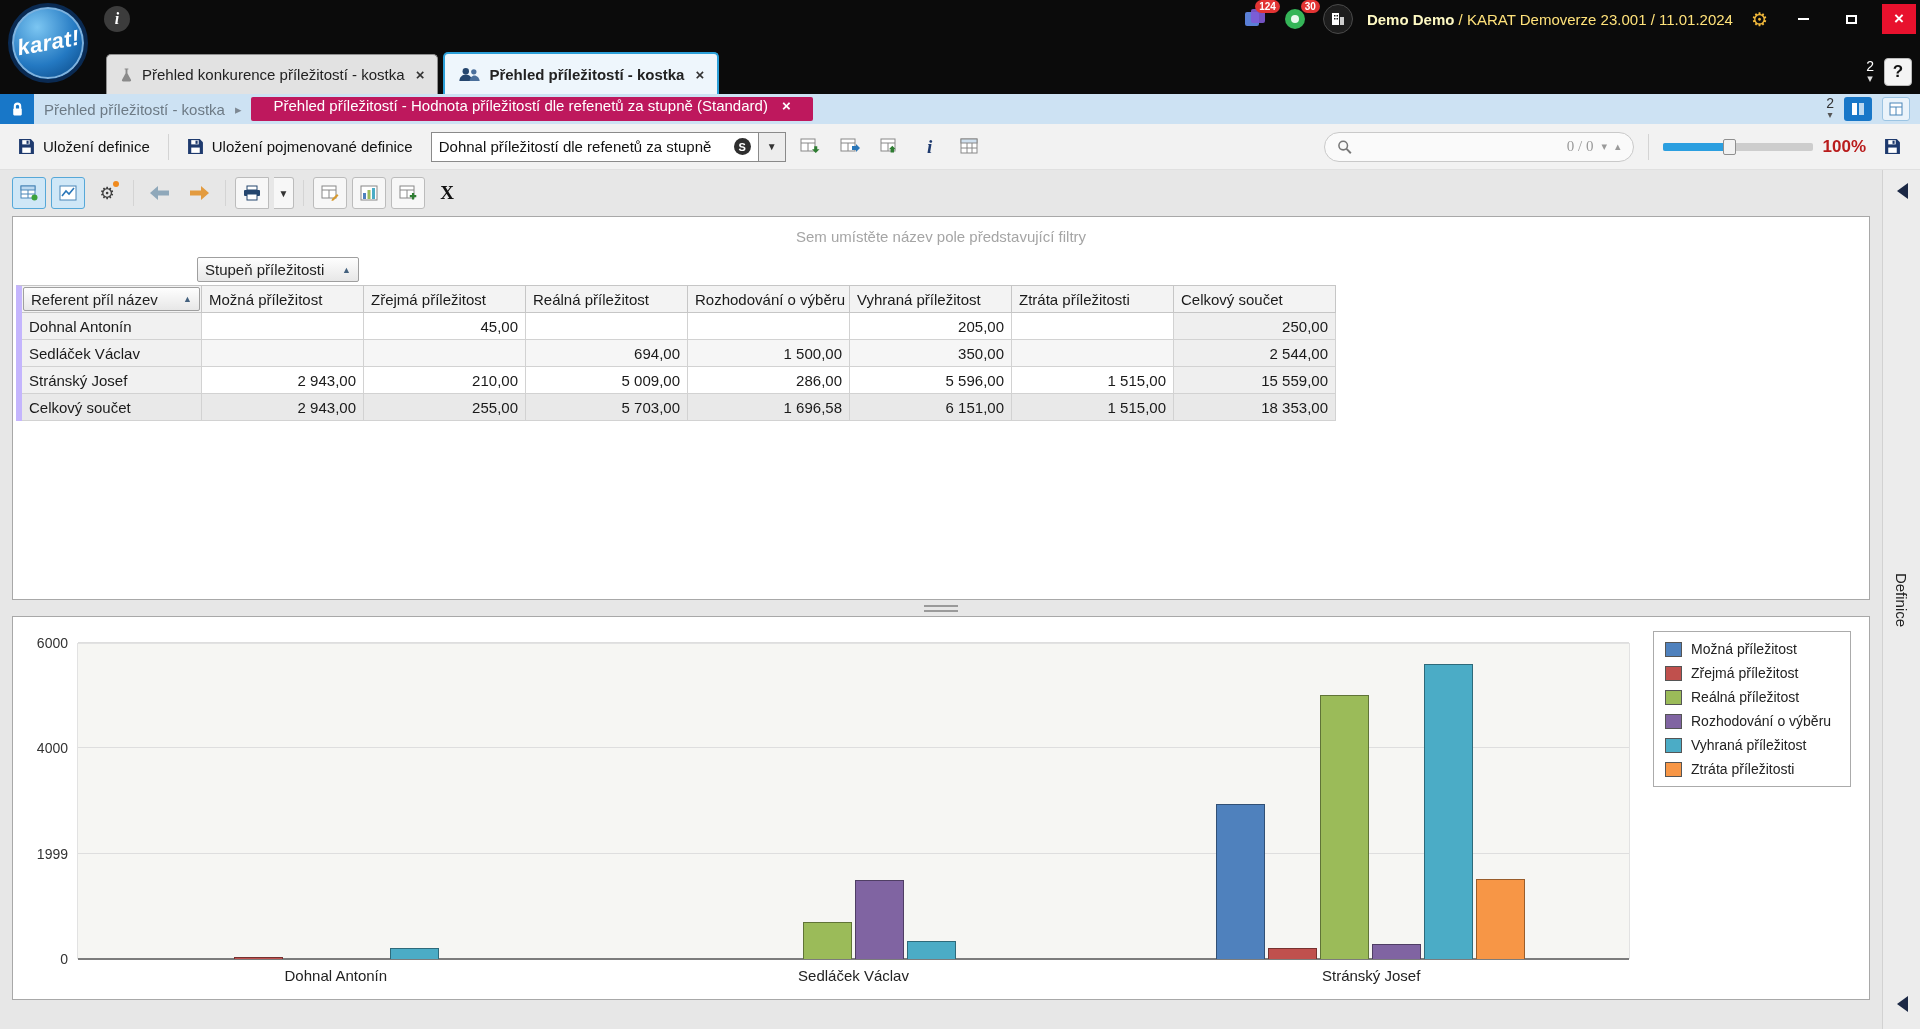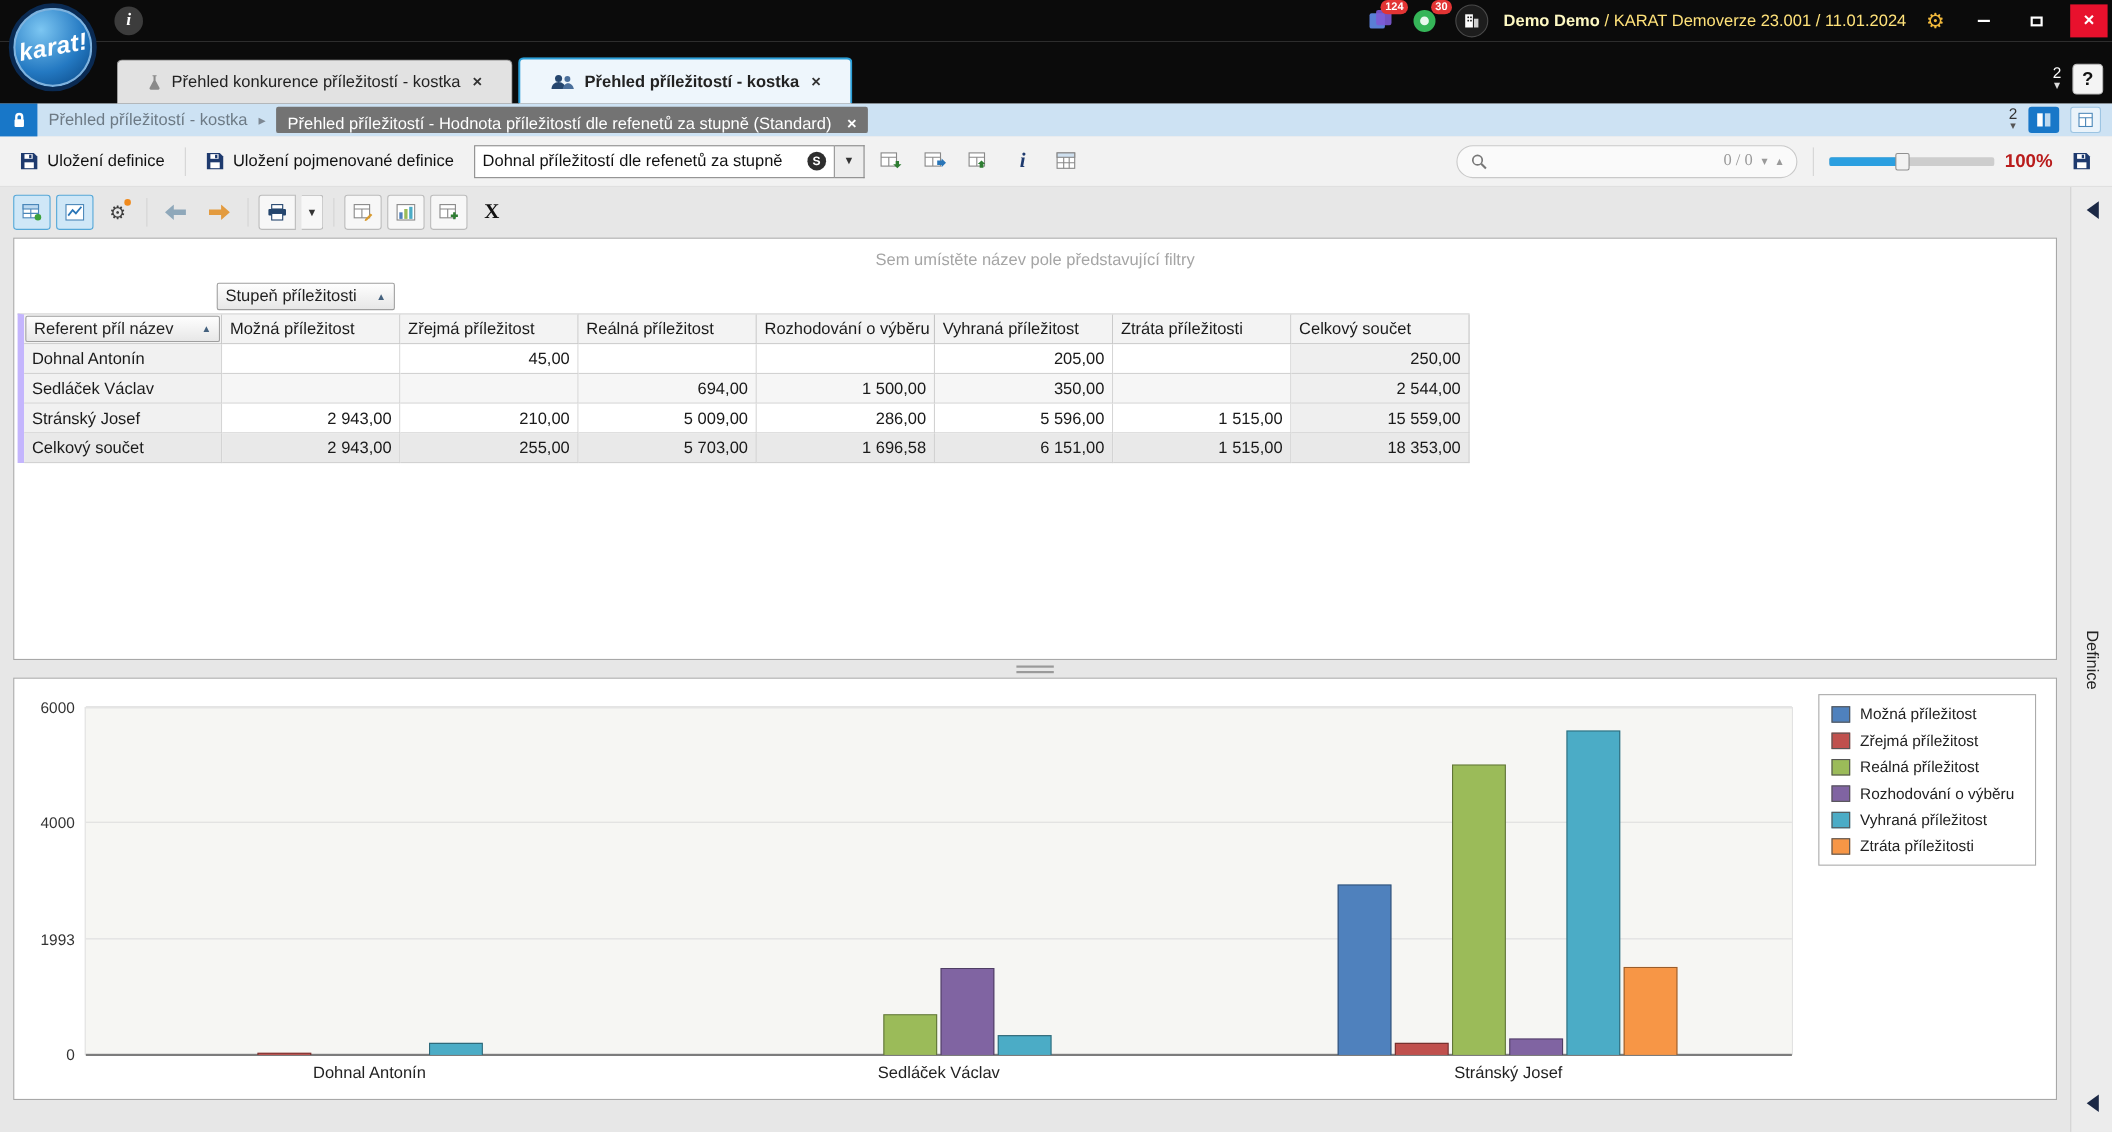--- a/index.html
+++ b/index.html
@@ -24,35 +24,35 @@
   .session span{color:#ffe27a;}
   .gearbtn{font-size:19px;color:#f2b93b;padding:0 4px;}
   .winbtn{width:34px;height:30px;display:flex;align-items:center;justify-content:center;color:#fff;font-size:17px;}
   .winbtn.close{background:#e8112d;font-weight:bold;}
   .minline{display:block;width:11px;border-bottom:2px solid #fff;}
   .maxbox{display:block;width:11px;height:9px;border:2px solid #fff;}
 
   
   .tabrow{height:56px;background:#0b0b0b;display:flex;align-items:flex-end;padding-left:106px;position:relative;}
   .tab{height:40px;background:#e2e2e2;border:1px solid #8f8f8f;border-bottom:none;border-radius:5px 5px 0 0;
-       display:flex;align-items:center;gap:9px;padding:0 27px;margin-right:5px;font-size:15px;color:#222;}
+       display:flex;align-items:center;gap:9px;padding:0 13px;margin-right:5px;font-size:15px;color:#222;}
   .tab.active{background:#eef6fc;border:2px solid #2b9fd8;border-bottom:none;height:42px;font-weight:bold;}
   .tabclose{color:#333;font-weight:bold;font-size:15px;margin-left:2px;}
   .tabrow-right{margin-left:auto;display:flex;align-items:center;gap:10px;padding:0 8px 8px 0;}
   .tabcount{display:flex;flex-direction:column;align-items:center;color:#fff;font-size:14px;line-height:12px;}
   .tabcount .chev{font-size:11px;color:#ddd;}
   .helpbtn{width:28px;height:28px;background:#f4f4f4;border-radius:4px;color:#111;font-weight:bold;font-size:17px;
        display:flex;align-items:center;justify-content:center;border:1px solid #bbb;}
 
   
   .breadcrumb{height:30px;background:#cde2f3;display:flex;align-items:center;gap:10px;}
   .lockbtn{width:34px;height:30px;background:#1877c8;display:flex;align-items:center;justify-content:center;}
   .crumb-root{color:#6d7a85;font-size:15px;}
   .crumb-sep{color:#7d8893;font-size:13px;}
-  .crumb-current{background:#737373;color:#fff;height:24px;display:flex;align-items:flex-end;gap:12px;padding:0 10px;font-size:15px;border-radius:2px;}
+  .crumb-current{background:#be185d;color:#fff;height:24px;display:flex;align-items:flex-start;gap:12px;padding:0 22px;font-size:15px;border-radius:2px;}
   .crumb-current .tabclose{color:#fff;}
   .bc-right{margin-left:auto;display:flex;align-items:center;gap:10px;padding-right:10px;}
   .bccount{display:flex;flex-direction:column;align-items:center;color:#333;font-size:14px;line-height:11px;}
   .bccount .chev{font-size:10px;color:#555;}
   .bcbtn{width:28px;height:24px;border-radius:3px;display:flex;align-items:center;justify-content:center;}
   .bcbtn.blue{background:#1877c8;}
   .bcbtn.light{background:#eaf3fa;border:1px solid #9cc4e2;}
 
   
   .toolbar1{height:46px;background:#f2f2f2;display:flex;align-items:center;gap:8px;padding:0 12px;font-size:15px;color:#111;border-bottom:1px solid #e0e0e0;}
@@ -465,21 +465,21 @@
 
     <div class="splitter">
       <div class="grip"></div>
     </div>
 
     <div class="chart-panel">
       <div class="plot" id="plot">
         <div class="baseline"></div>
       <div class="ylab" style="bottom: 0px;">0</div>
           <div class="gridline" style="bottom: 105.333px;"></div>
-          <div class="ylab" style="bottom: 105.333px;">1993</div>
+          <div class="ylab" style="bottom: 105.333px;">1999</div>
           <div class="gridline" style="bottom: 210.667px;"></div>
           <div class="ylab" style="bottom: 210.667px; margin-top: 27px;">4000</div>
           <div class="gridline" style="bottom: 316px;"></div>
           <div class="ylab" style="bottom: 316px;">6000</div>
           <div class="groups">
             <div class="group">
               <div class="bar" style="height: 0px; background: rgb(79, 129, 189); visibility: hidden;"></div>
               <div class="bar" style="height: 2px; background: rgb(192, 80, 77);"></div>
               <div class="bar" style="height: 0px; background: rgb(155, 187, 89); visibility: hidden;"></div>
               <div class="bar" style="height: 0px; background: rgb(128, 100, 162); visibility: hidden;"></div>

